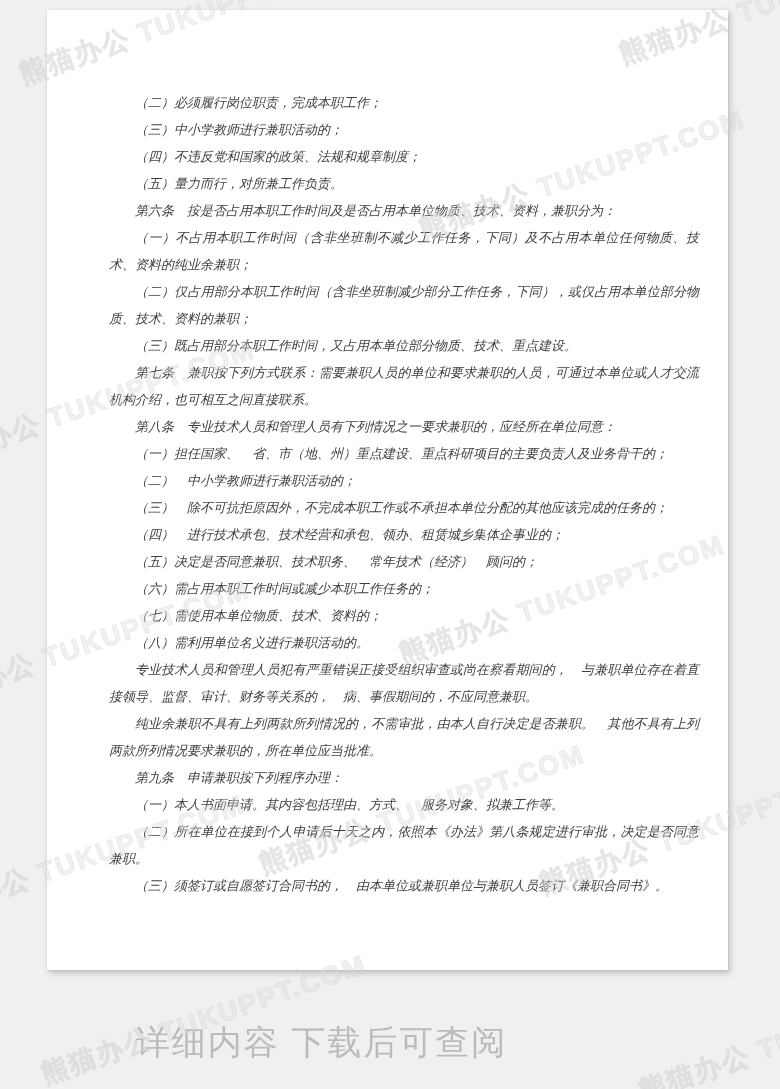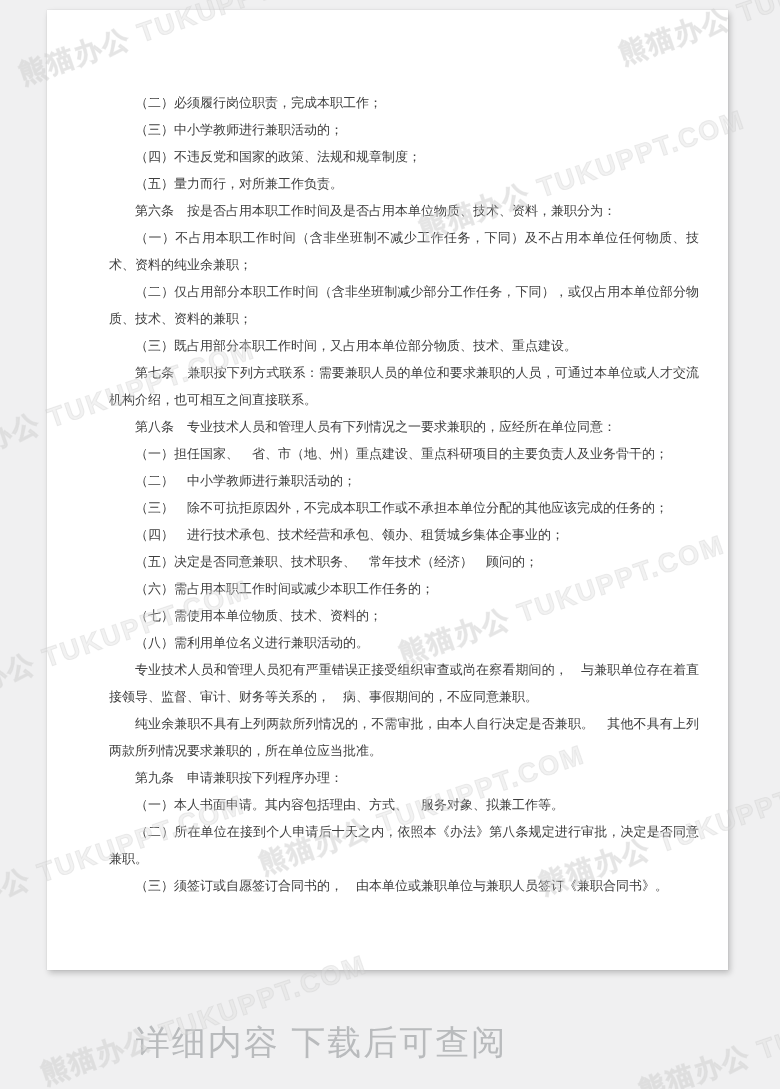--- a/index.html
+++ b/index.html
@@ -11,20 +11,21 @@
     background: #f0f0f1;
     font-family: "Liberation Serif", "DejaVu Serif", serif;
   }
   .canvas { position: absolute; inset: 0; }
   .page {
     position: absolute;
     left: 47px; top: 10px;
     width: 681px; height: 960px;
     background: #ffffff;
     box-shadow: 2px 3px 6px rgba(0,0,0,0.22), 0 0 1px rgba(0,0,0,0.15);
+    font-style: italic;
   }
   .doc-body {
     position: absolute;
     left: 62px; top: 79px;
     width: 590px;
     font-size: 13px;
     line-height: 27px;
     color: #3e3e3e;
     text-align: justify;
   }

